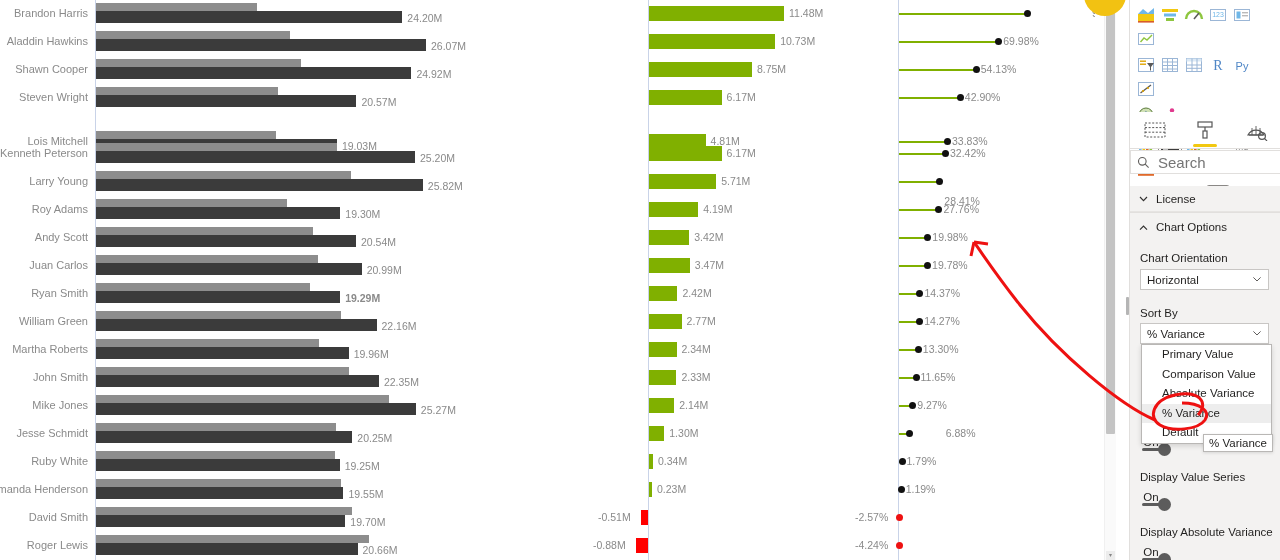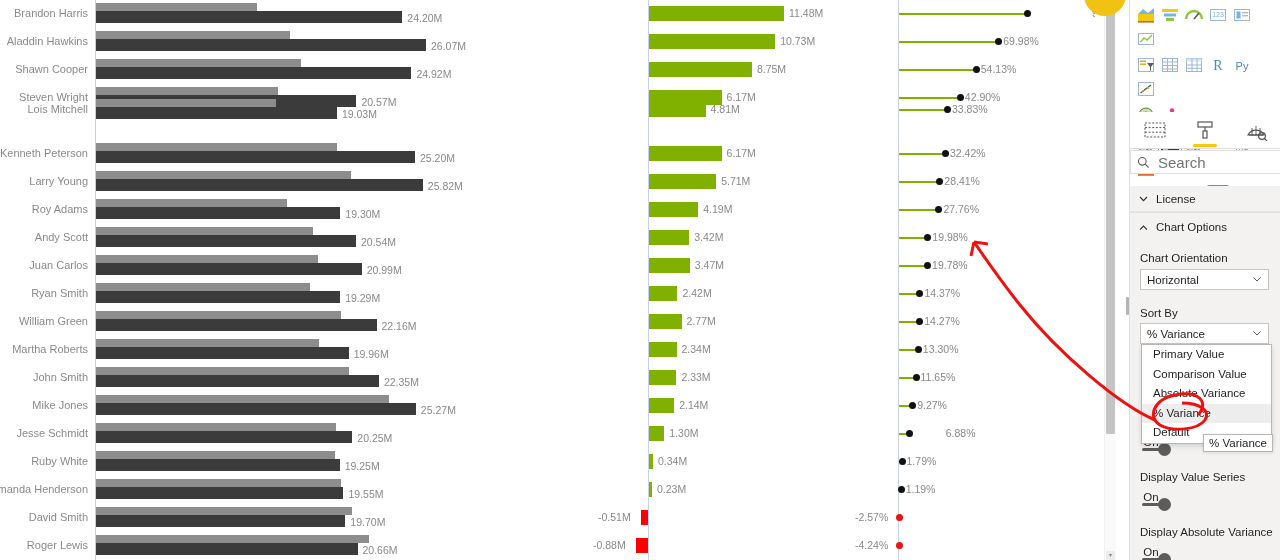--- a/index.html
+++ b/index.html
@@ -77,21 +77,21 @@
   .sect{position:absolute;left:0;width:151px;height:26px;display:flex;align-items:center;padding-left:8px;box-sizing:border-box;
         font-size:11.5px;color:#201f1e;background:#f3f2f1;border-bottom:1px solid #e6e4e2;}
   .chev{width:11px;height:11px;margin-right:7px;flex:0 0 auto;}
 
   .fieldlabel{position:absolute;left:10px;font-size:11.5px;color:#201f1e;}
   .combo{position:absolute;left:10px;width:129px;height:21px;background:#fff;border:1px solid #c8c6c4;box-sizing:border-box;
          display:flex;align-items:center;justify-content:space-between;padding:0 6px;font-size:11.5px;color:#201f1e;}
   .combo .cv{white-space:nowrap;overflow:hidden;}
 
   .dropdown{position:absolute;left:11px;width:129px;background:#fff;border:1px solid #b9b7b5;box-shadow:0 2px 5px rgba(0,0,0,.14);z-index:25;}
-  .dropdown .opt{height:19.5px;line-height:19.5px;padding-left:11px;font-size:11.5px;color:#201f1e;white-space:nowrap;}
+  .dropdown .opt{height:19.5px;line-height:19.5px;padding-left:20px;font-size:11.5px;color:#201f1e;white-space:nowrap;}
   .dropdown .opt.sel{background:#ededed;}
 
   .tip{position:absolute;background:#fff;border:1px solid #b9b7b5;font-size:11.5px;color:#201f1e;
        padding:2px 5px;z-index:30;box-shadow:0 1px 3px rgba(0,0,0,.12);white-space:nowrap;}
 
   .toggle{position:absolute;display:flex;align-items:center;flex-direction:column;}
   .toggle .tlab{font-size:11.5px;color:#201f1e;margin-right:6px;}
   .toggle .track{width:24px;height:3px;background:#5c5c5c;border-radius:2px;position:relative;}
   .toggle .knob{position:absolute;right:-5px;top:-5px;width:13px;height:13px;border-radius:50%;background:#5c5c5c;}
 
@@ -155,21 +155,21 @@
           </div>
           <div class="bar-cmp" style="width: 182.278px;"></div>
           <div class="bar-pri" style="width: 260.38px;"></div>
           <div class="lbl1" style="left: 361.38px;">20.57M</div>
           <div class="bar-var" style="width: 72.5566px; left: 649px;"></div>
           <div class="lbl2" style="left: 726.557px;">6.17M</div>
           <div class="stem" style="left: 899px; width: 60.8511px;"></div>
           <div class="dot" style="left: 956.851px;"></div>
           <div class="lbl3" style="left: 964.851px;">42.90%</div>
         </div>
-        <div class="row" style="top: 96px;">
+        <div class="row" style="top: 128px;">
           <div class="catbox">
             <span>Lois Mitchell</span>
           </div>
           <div class="bar-cmp" style="width: 180px;"></div>
           <div class="bar-pri" style="width: 240.886px;"></div>
           <div class="lbl1" style="left: 341.886px;">19.03M</div>
           <div class="bar-var" style="width: 56.5636px; left: 649px;"></div>
           <div class="lbl2" style="left: 710.564px;">4.81M</div>
           <div class="stem" style="left: 899px; width: 47.9858px;"></div>
           <div class="dot" style="left: 943.986px;"></div>
@@ -192,21 +192,21 @@
           <div class="catbox">
             <span>Larry Young</span>
           </div>
           <div class="bar-cmp" style="width: 254.557px;"></div>
           <div class="bar-pri" style="width: 326.835px;"></div>
           <div class="lbl1" style="left: 427.835px;">25.82M</div>
           <div class="bar-var" style="width: 67.1472px; left: 649px;"></div>
           <div class="lbl2" style="left: 721.147px;">5.71M</div>
           <div class="stem" style="left: 899px; width: 40.2979px;"></div>
           <div class="dot" style="left: 936.298px;"></div>
-          <div class="lbl3" style="left: 944.298px;">28.41%</div>
+          <div class="lbl3" style="left: 944.298px; margin-top: 20px;">28.41%</div>
         </div>
         <div class="row" style="top: 196px;">
           <div class="catbox">
             <span>Roy Adams</span>
           </div>
           <div class="bar-cmp" style="width: 191.266px;"></div>
           <div class="bar-pri" style="width: 244.304px;"></div>
           <div class="lbl1" style="left: 345.304px;">19.30M</div>
           <div class="bar-var" style="width: 49.2726px; left: 649px;"></div>
           <div class="lbl2" style="left: 703.273px;">4.19M</div>
@@ -239,21 +239,21 @@
           <div class="stem" style="left: 899px; width: 28.0567px;"></div>
           <div class="dot" style="left: 924.057px;"></div>
           <div class="lbl3" style="left: 932.057px;">19.78%</div>
         </div>
         <div class="row" style="top: 280px;">
           <div class="catbox">
             <span>Ryan Smith</span>
           </div>
           <div class="bar-cmp" style="width: 213.544px;"></div>
           <div class="bar-pri" style="width: 244.177px;"></div>
-          <div class="lbl1" style="left: 345.177px;">19.29M</div>
+          <div class="lbl1" style="left: 345.177px; font-weight: bold;">19.29M</div>
           <div class="bar-var" style="width: 28.4582px; left: 649px;"></div>
           <div class="lbl2" style="left: 682.458px;">2.42M</div>
           <div class="stem" style="left: 899px; width: 20.383px;"></div>
           <div class="dot" style="left: 916.383px;"></div>
           <div class="lbl3" style="left: 924.383px;">14.37%</div>
         </div>
         <div class="row" style="top: 308px;">
           <div class="catbox">
             <span>William Green</span>
           </div>

